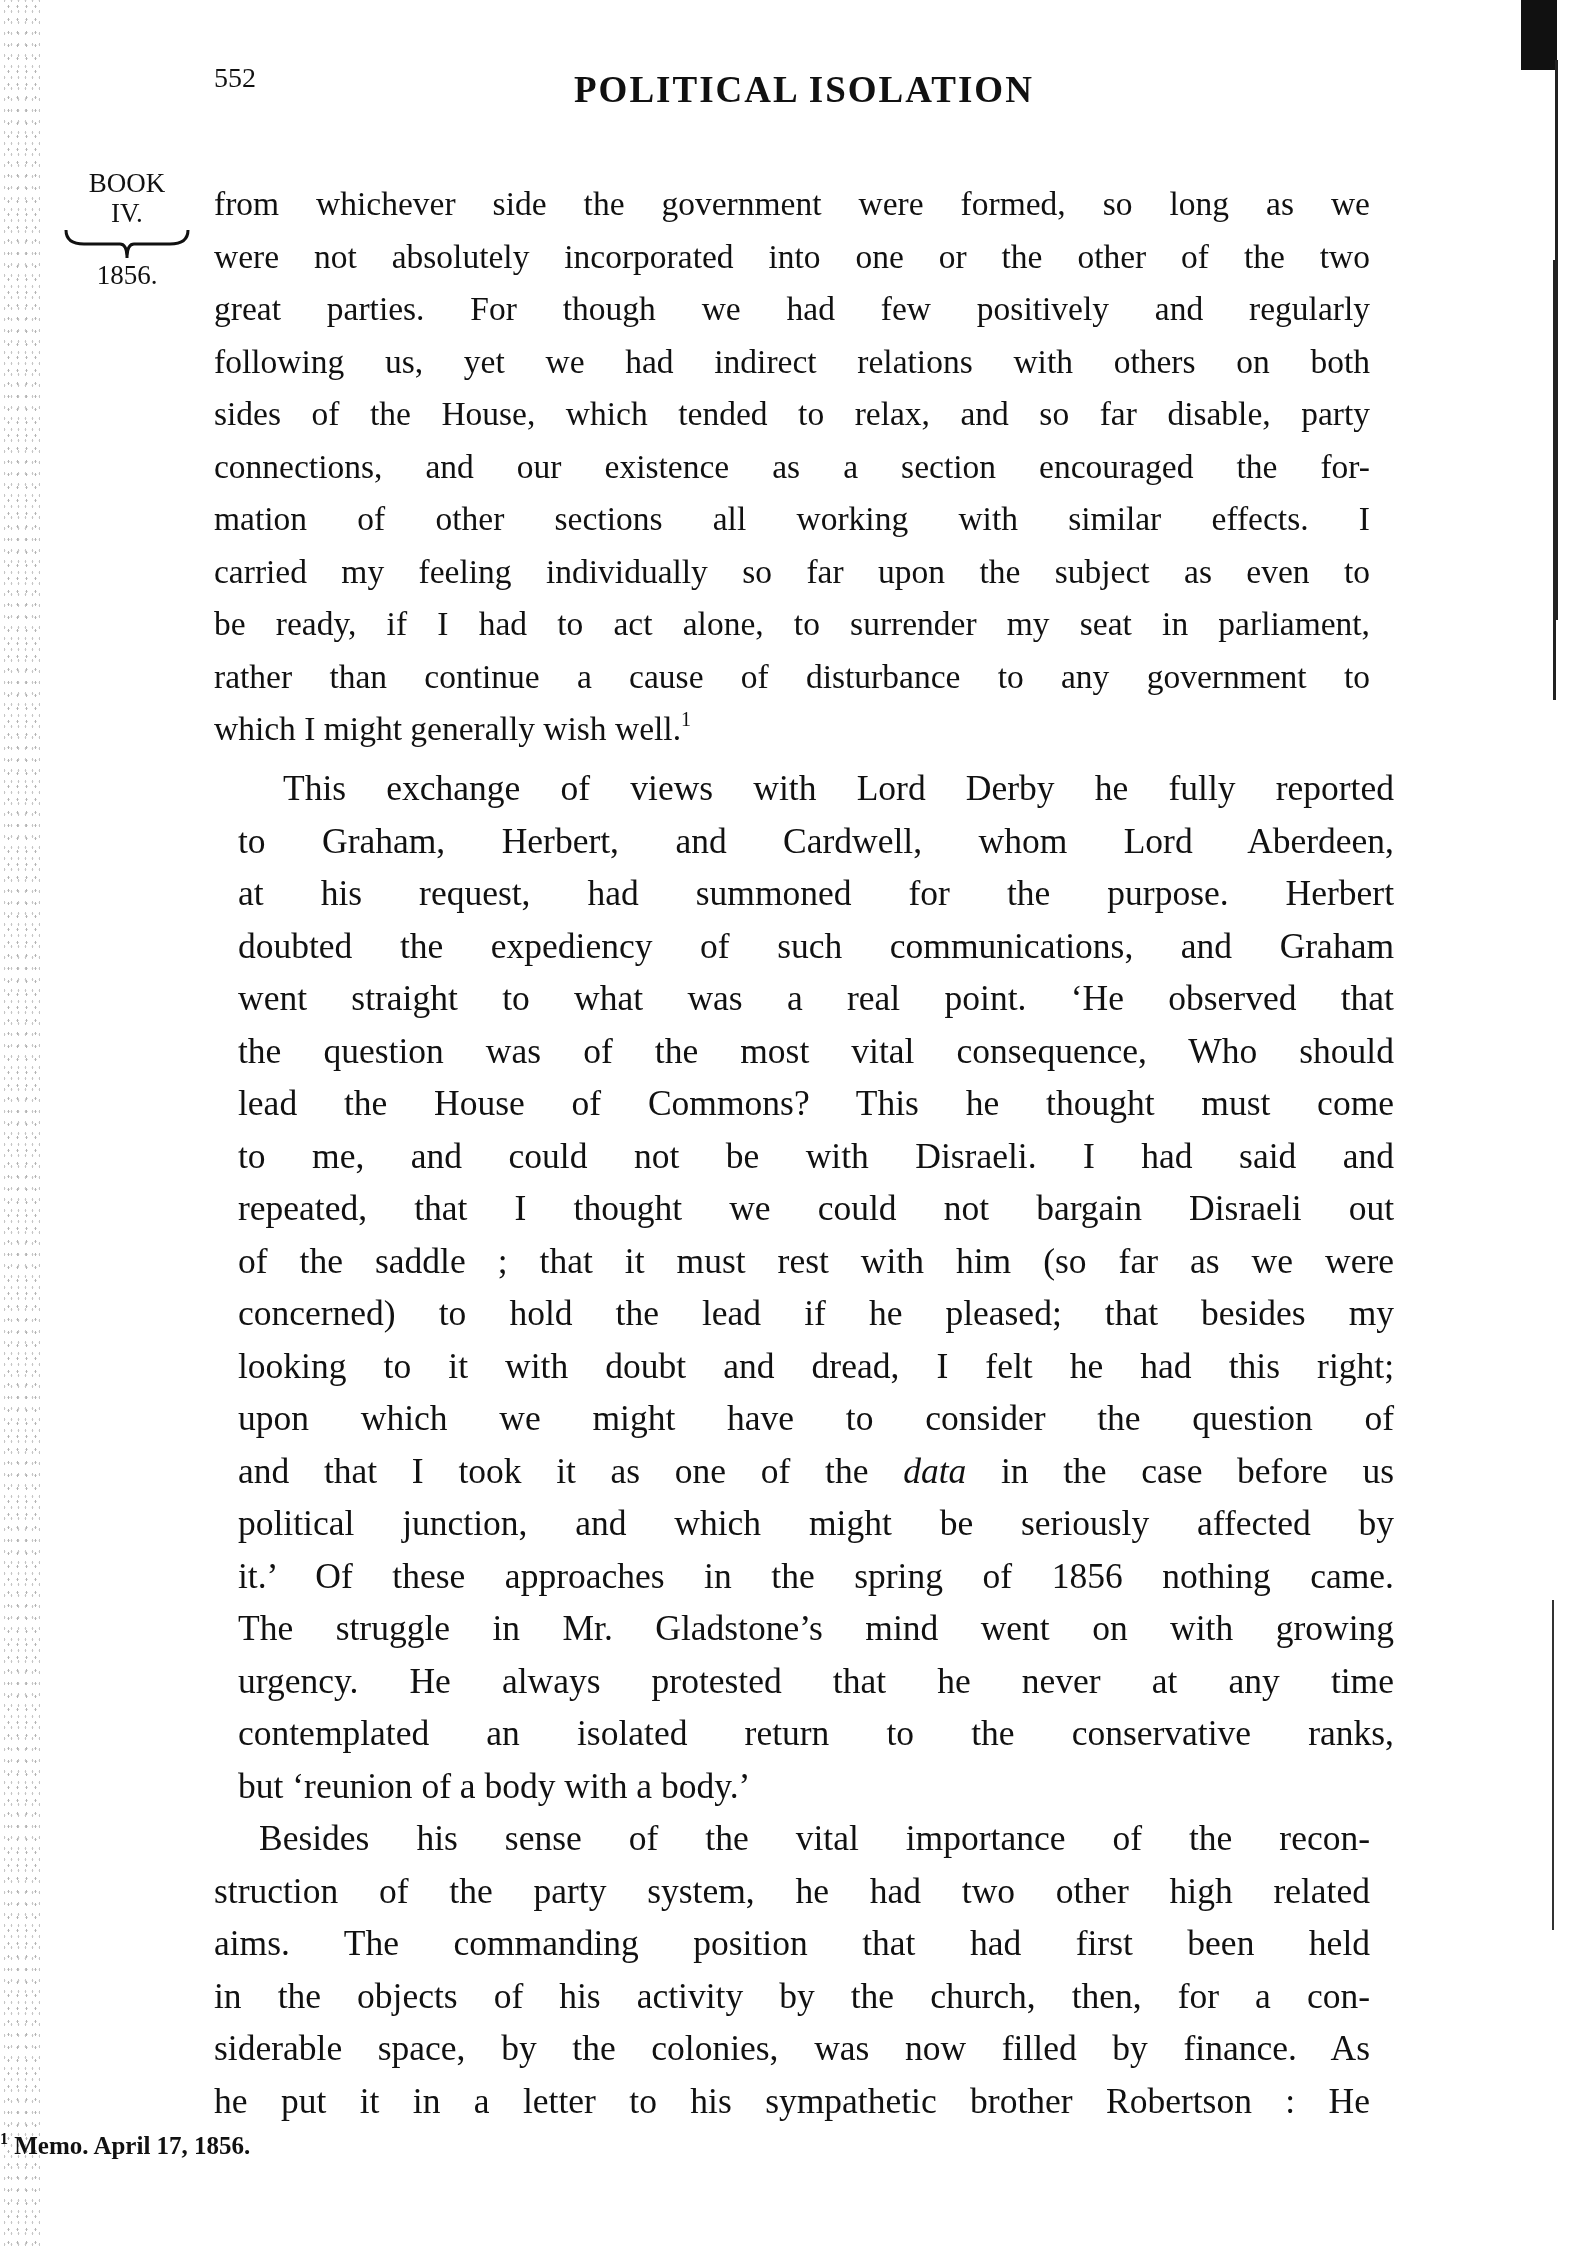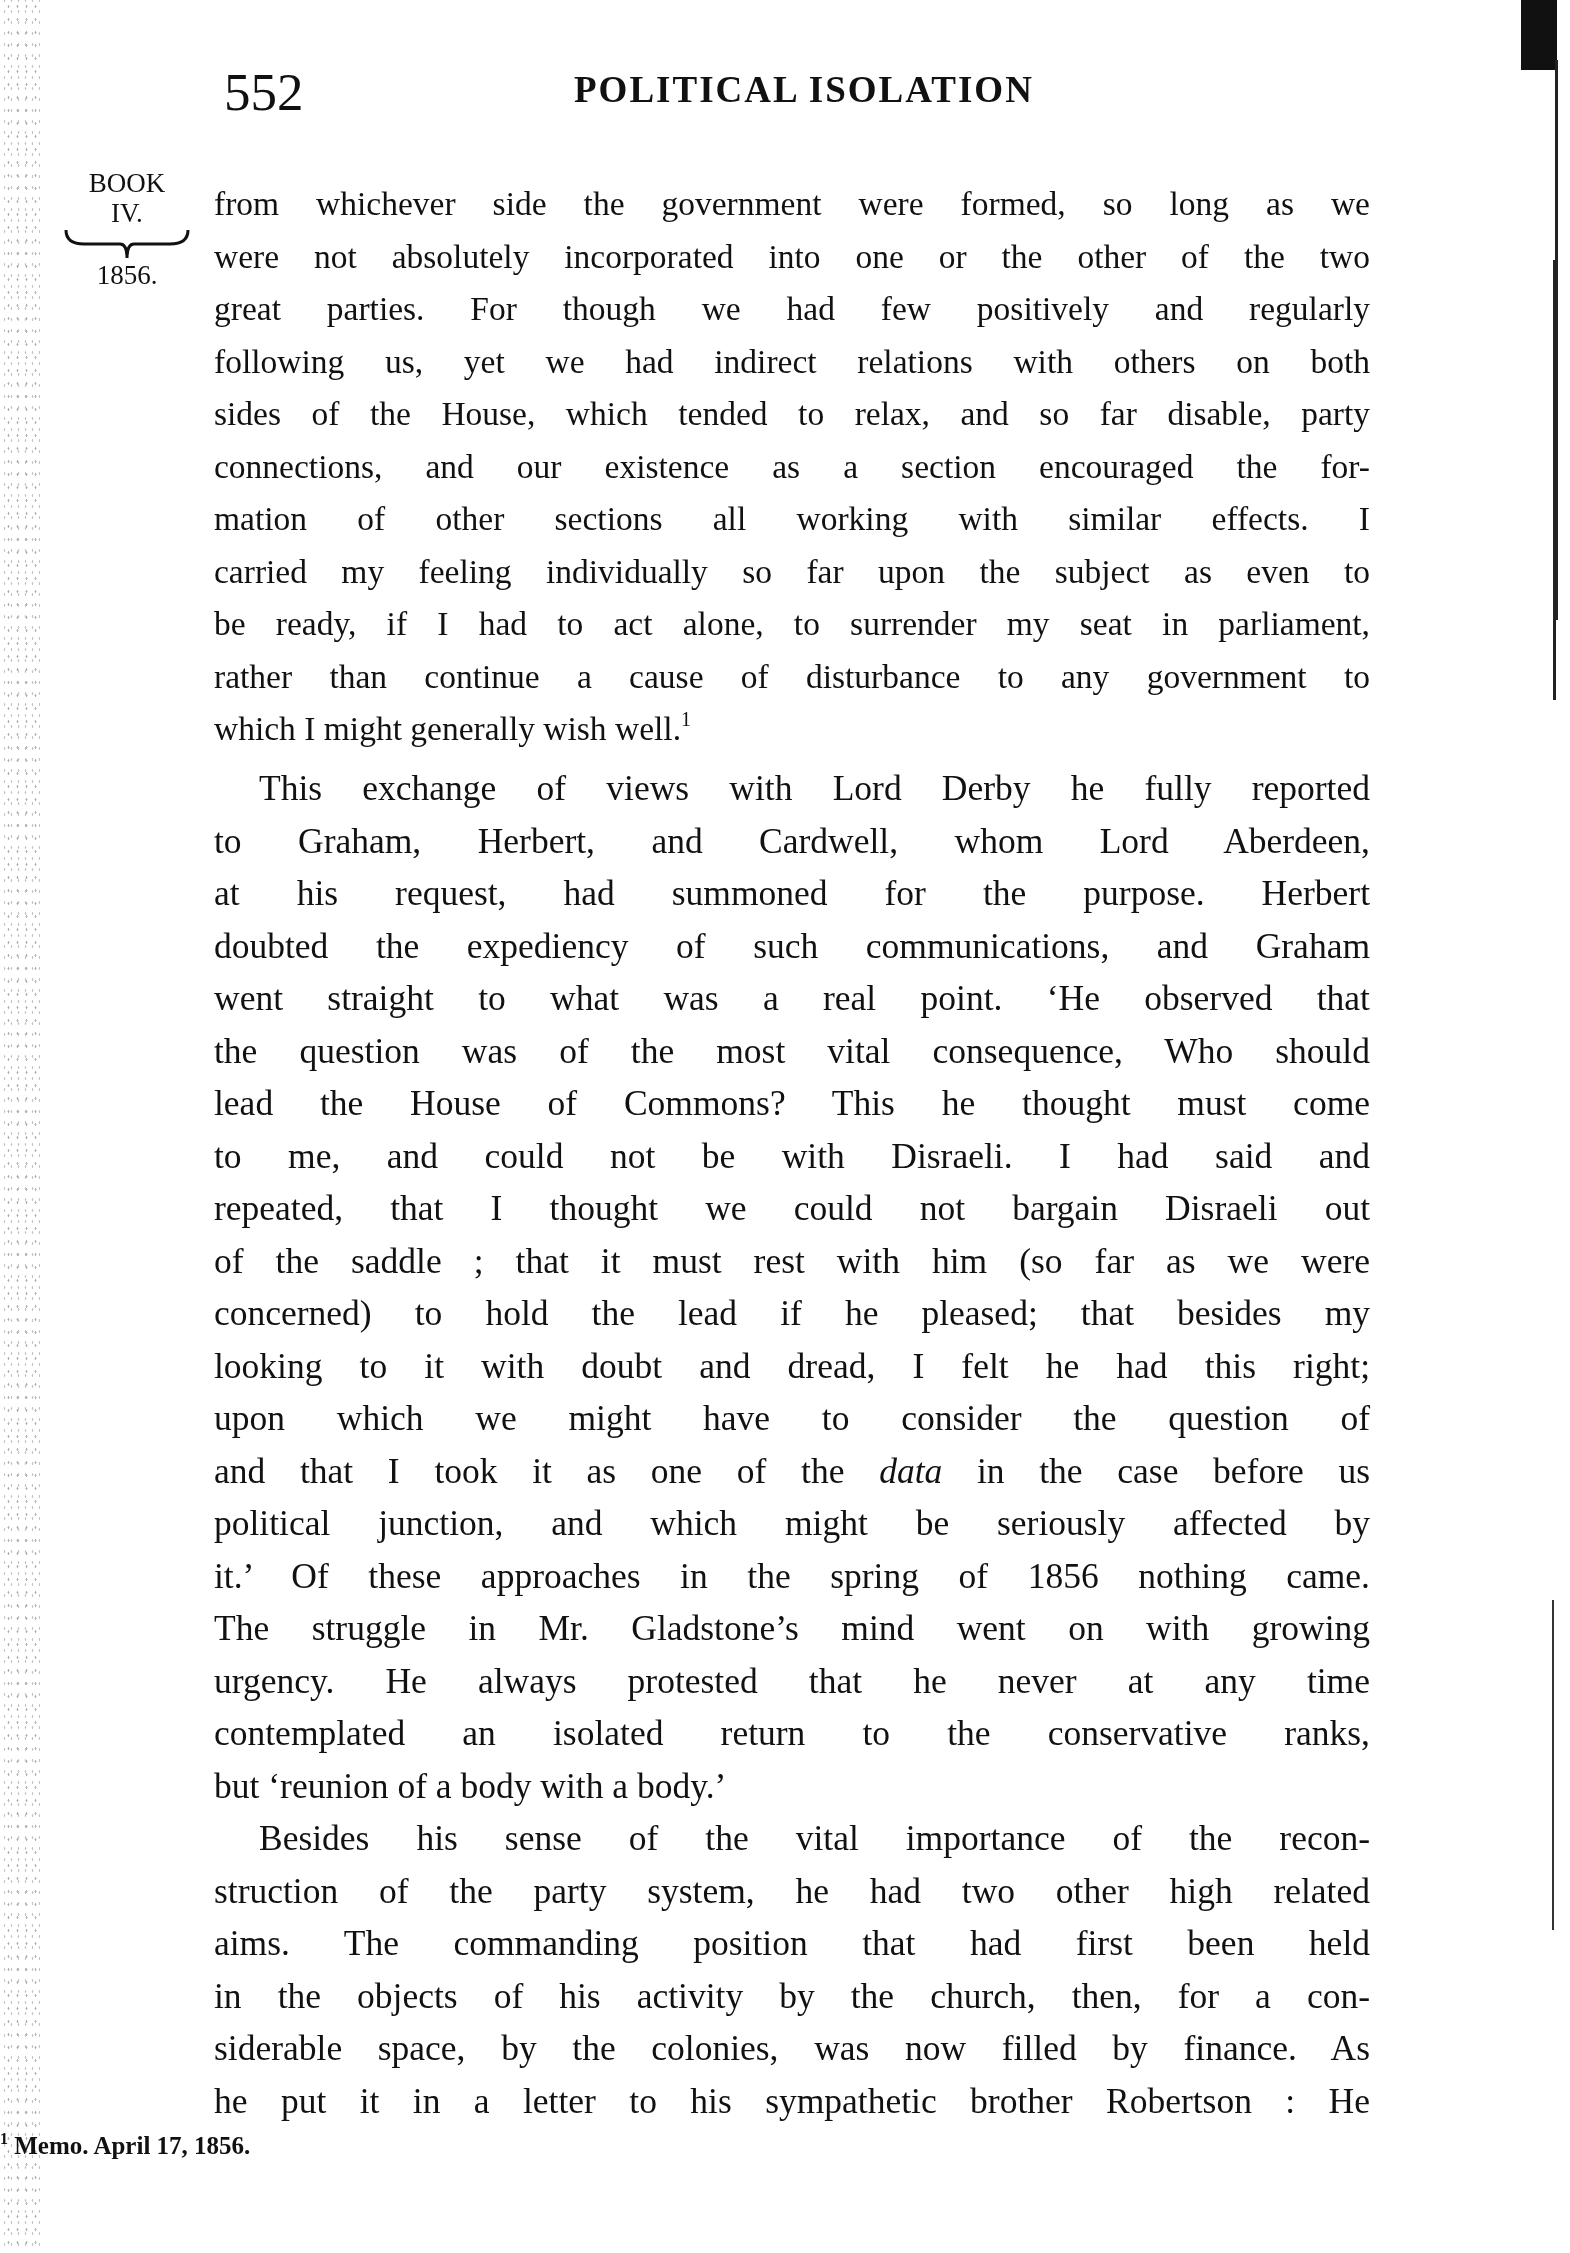--- a/index.html
+++ b/index.html
@@ -8,21 +8,21 @@
   .page { position: absolute; left: 0; top: 0; width: 1570px; height: 2253px; }
   .scan-left { position: absolute; left: 4px; top: 0; width: 36px; height: 2253px;
     background-image: radial-gradient(#777 0.8px, transparent 1.2px), radial-gradient(#999 0.7px, transparent 1.1px);
     background-size: 9px 13px, 7px 11px; background-position: 0 0, 4px 6px; opacity: 0.55; }
   .scan-right-blot { position: absolute; left: 1521px; top: 0; width: 36px; height: 70px; background: #111; }
   .scan-right-line { position: absolute; left: 1555px; top: 60px; width: 3px; height: 560px; background: #222; }
   .scan-right-line2 { position: absolute; left: 1553px; top: 260px; width: 3px; height: 440px; background: #222; }
   .scan-right-line3 { position: absolute; left: 1552px; top: 1600px; width: 2px; height: 330px; background: #333; }
 
   .running-head { position: absolute; top: 62px; left: 214px; width: 1156px; height: 50px; }
-  .folio { position: absolute; left: 0; top: 0; font-size: 53px; letter-spacing: 0; margin-left: 10px; }
+  .folio { position: absolute; left: 0; top: 0; font-size: 28px; letter-spacing: 0; }
   .head-title { position: absolute; left: 360px; top: 6px; font-size: 37px; font-weight: bold; letter-spacing: 2px; }
 
   .margin-note { position: absolute; left: 62px; top: 168px; width: 130px; text-align: center; font-size: 27px; line-height: 30px; }
   .margin-note .brace { display: block; height: 34px; margin: 0 auto; width: 130px; }
   .margin-note .year { display: block; margin-top: -2px; }
 
   .text-block { position: absolute; left: 214px; width: 1156px; font-size: 35.5px; text-align: justify; text-align-last: justify; }
   .text-block .line { display: block; height: 52.5px; line-height: 52.5px; white-space: nowrap; text-align: justify; text-align-last: justify; }
   .text-block .line.last { text-align-last: left; }
   .small { font-size: 33.5px; }
@@ -62,21 +62,21 @@
     <span class="line">following us, yet we had indirect relations with others on both</span>
     <span class="line">sides of the House, which tended to relax, and so far disable, party</span>
     <span class="line">connections, and our existence as a section encouraged the for-</span>
     <span class="line">mation of other sections all working with similar effects.  I</span>
     <span class="line">carried my feeling individually so far upon the subject as even to</span>
     <span class="line">be ready, if I had to act alone, to surrender my seat in parliament,</span>
     <span class="line">rather than continue a cause of disturbance to any government to</span>
     <span class="line last"><span>which I might generally wish well.</span><sup>1</sup></span>
   </div>
 
-  <div class="text-block" style="top:762px;">
+  <div class="text-block" style="top:762px;margin-left:24px;">
     <span class="line indent">This exchange of views with Lord Derby he fully reported</span>
     <span class="line">to Graham, Herbert, and Cardwell, whom Lord Aberdeen,</span>
     <span class="line">at his request, had summoned for the purpose.  Herbert</span>
     <span class="line">doubted the expediency of such communications, and Graham</span>
     <span class="line">went straight to what was a real point.   ‘He observed that</span>
     <span class="line">the question was of the most vital consequence, Who should</span>
     <span class="line">lead the House of Commons?  This he thought must come</span>
     <span class="line">to me, and could not be with Disraeli.  I had said and</span>
     <span class="line">repeated, that I thought we could not bargain Disraeli out</span>
     <span class="line">of the saddle ; that it must rest with him (so far as we were</span>

